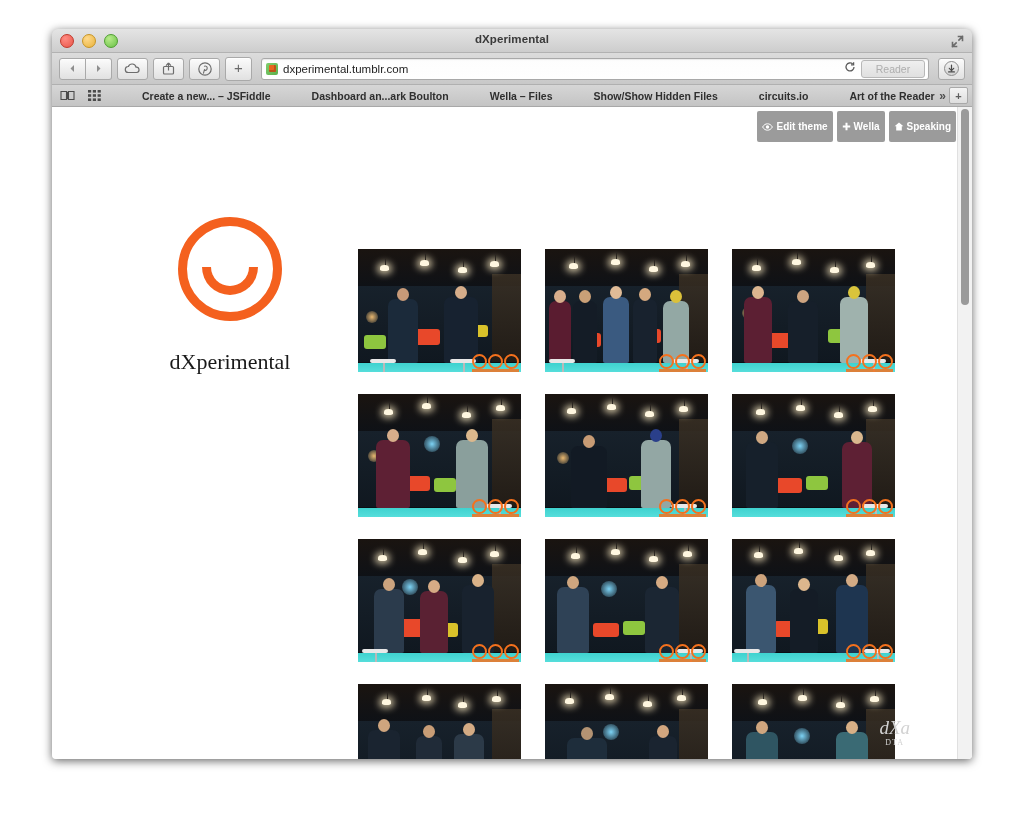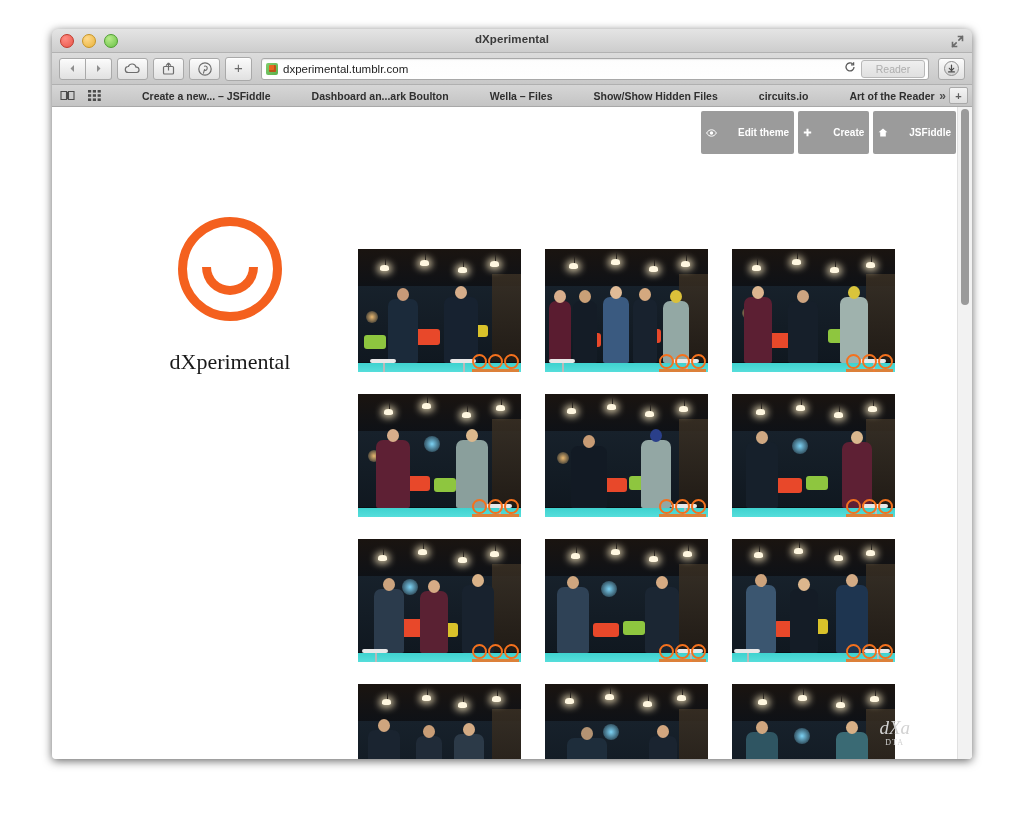--- a/index.html
+++ b/index.html
@@ -92,22 +92,22 @@
   .bm-plus{position:absolute;right:4px;width:17px;height:15px;border-radius:2px;
     background:linear-gradient(to bottom,#f4f4f4,#dedede);border:1px solid #a9a9a9;
     display:flex;align-items:center;justify-content:center;font-size:11px;color:#5e5e5e;}
 
   
   .page{position:relative;height:654px;background:#fff;overflow:hidden;}
 
   .tumblr-ctrls{position:absolute;right:16px;top:4px;display:flex;gap:4px;z-index:5;}
   .tctrl{
     height:15px;background:#9b9b9b;border-radius:2px;color:#fff;
-    font-size:10px;font-weight:bold;display:flex;align-items:center;gap:21px;
-    padding:14px 5px;white-space:nowrap;
+    font-size:10px;font-weight:bold;display:flex;align-items:center;gap:3px;
+    padding:8px 5px;white-space:nowrap;
   }
   .tctrl svg{display:block;}
 
   .scrollbar{position:absolute;right:0;top:0;width:14px;height:100%;background:#f2f2f2;
     border-left:1px solid #e0e0e0;z-index:6;}
   .scrollthumb{position:absolute;left:3px;top:2px;width:8px;height:196px;border-radius:4px;background:#9a9a9a;}
 
   .sidebar{position:absolute;left:106px;top:110px;width:144px;text-align:center;}
   .logo{width:104px;height:104px;margin:0 auto;border:9px solid #f4601e;border-radius:50%;
     position:relative;box-sizing:border-box;}
@@ -270,29 +270,29 @@
               </svg>
           </span>
           <span>Edit theme</span>
         </div>
         <div class="tctrl">
           <span>
             <svg width="9" height="9" viewBox="0 0 9 9">
                 <path d="M4.5 .8v7.4M.8 4.5h7.4" stroke="#fff" stroke-width="2"></path>
               </svg>
           </span>
-          <span>Create</span>
+          <span>Wella</span>
         </div>
         <div class="tctrl">
           <span>
             <svg width="10" height="9" viewBox="0 0 10 9">
                 <path d="M5 .6L9.4 4.3H7.8V8.4H2.2V4.3H.6z" fill="#fff"></path>
               </svg>
           </span>
-          <span>JSFiddle</span>
+          <span>Speaking</span>
         </div>
       </div>
 
       <div class="sidebar">
         <div class="logo">
           <div class="smile"></div>
         </div>
         <div class="blogtitle">dXperimental</div>
       </div>
 

